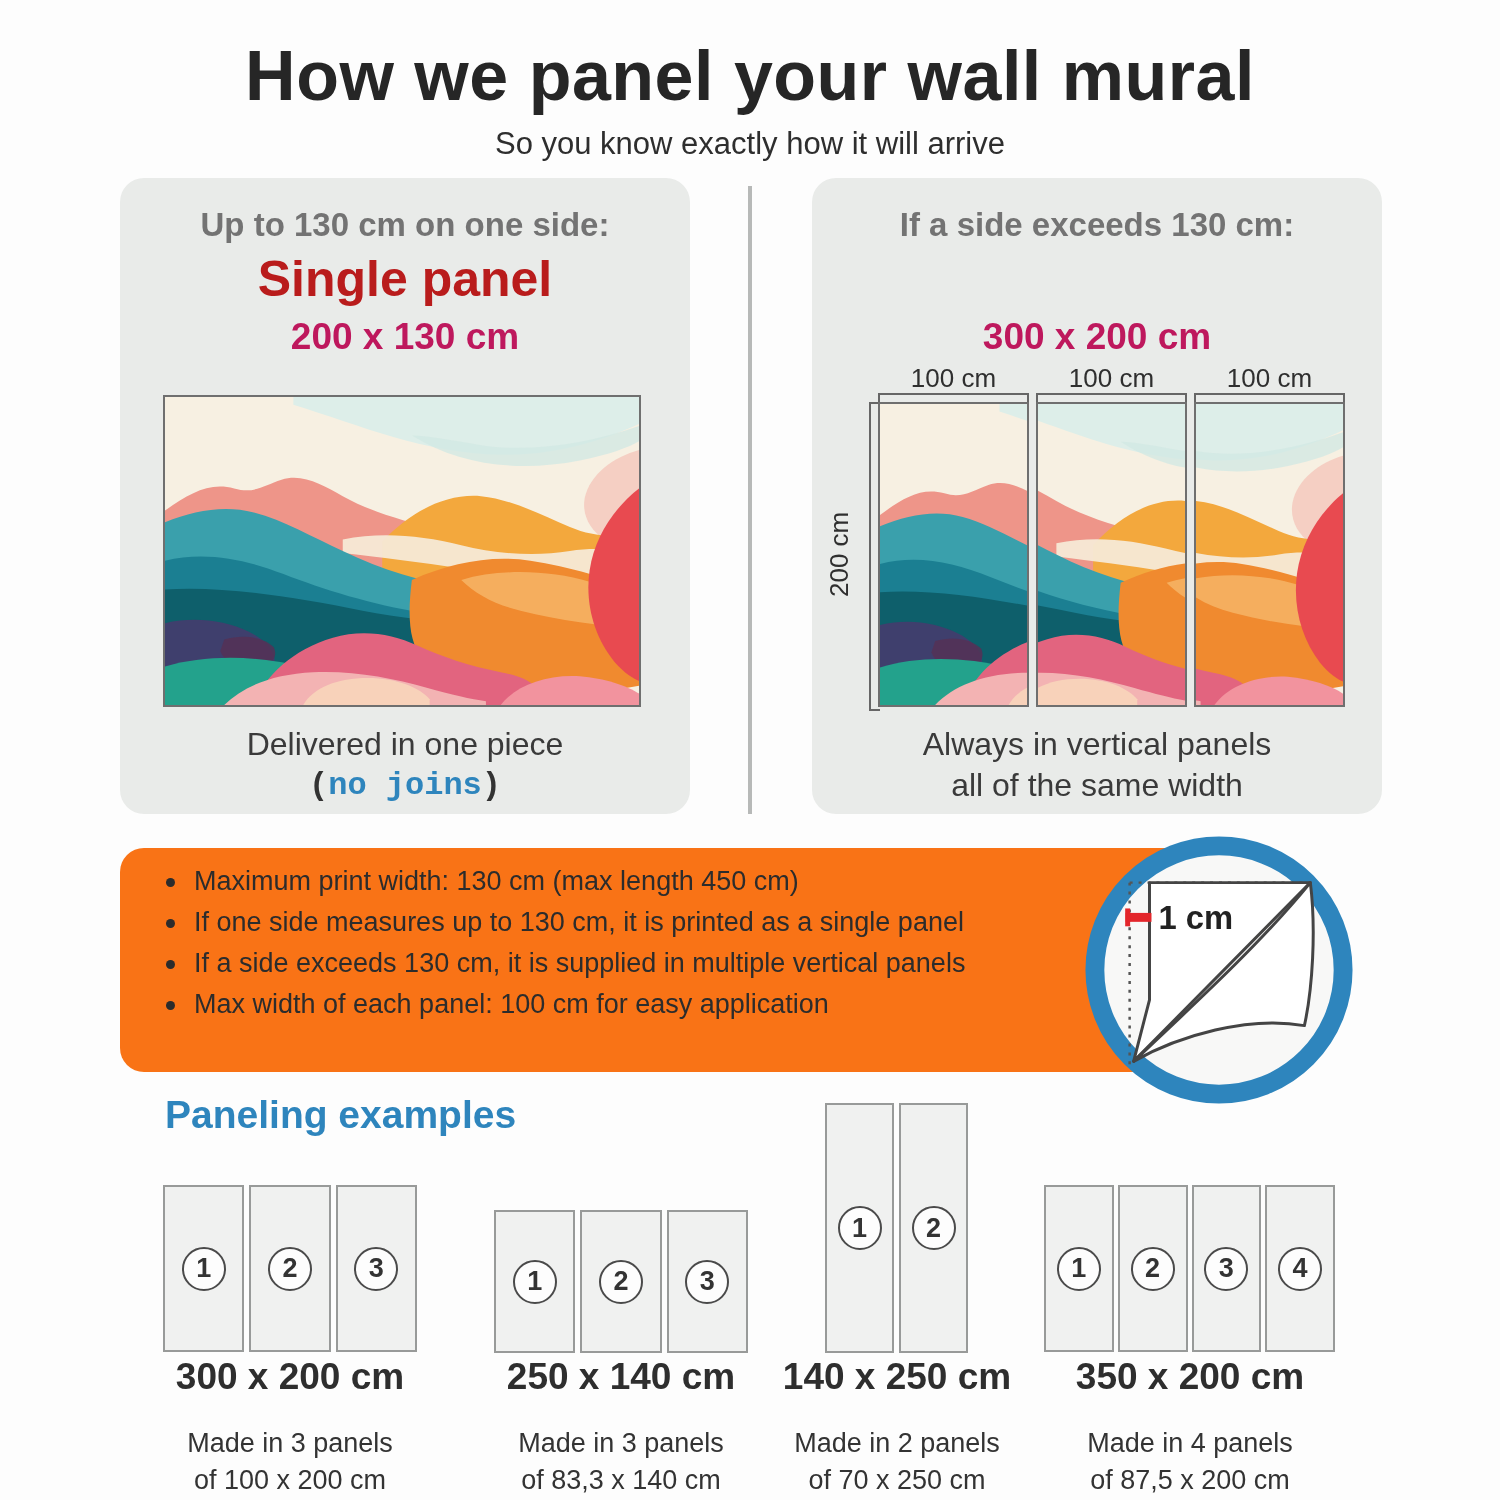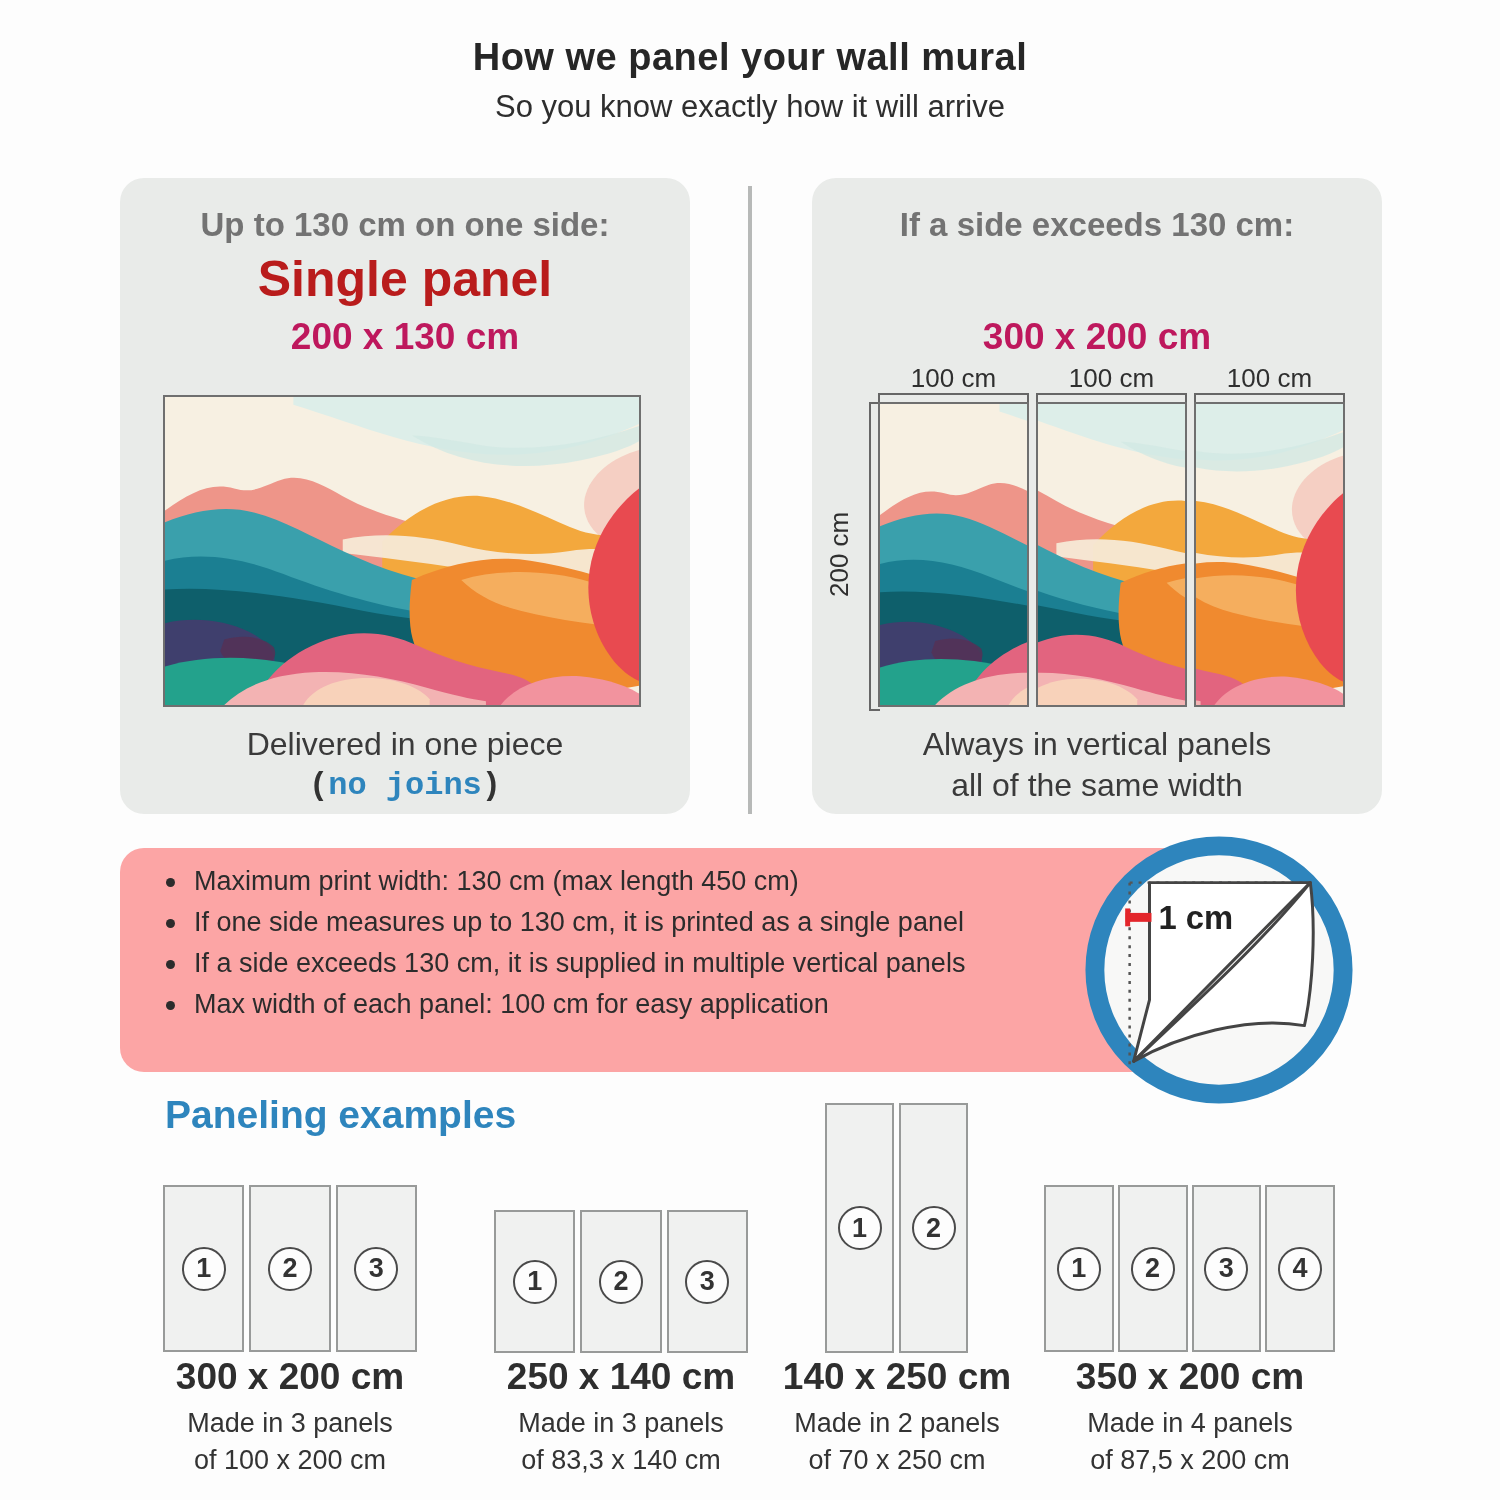--- a/index.html
+++ b/index.html
@@ -1,21 +1,21 @@
 <!DOCTYPE html>
 <html><head>
 <meta charset="utf-8">
 <style>
   html,body{margin:0;padding:0;background:#ffffff;}
   body{font-family:"Liberation Sans","DejaVu Sans",sans-serif;color:#2f2f2f;}
   .page{position:relative;width:1500px;height:1500px;background:#fdfdfd;overflow:hidden;}
 
   
   .hdr{position:absolute;left:0;top:36px;width:100%;text-align:center;}
-  .hdr h1{margin:0;font-size:38px;font-weight:700;letter-spacing:.5px;color:#262626;}
+  .hdr h1{margin:0;font-size:70px;font-weight:700;letter-spacing:.5px;color:#262626;}
   .hdr .sub{margin-top:10px;font-size:31px;color:#2e2e2e;}
 
   
   .card{position:absolute;top:178px;width:570px;height:636px;background:#e9ebe9;border-radius:24px;}
   .card-left{left:120px;}
   .card-right{left:812px;}
   .divider{position:absolute;left:748px;top:186px;width:4px;height:628px;background:#b7b9b8;}
 
   .cond{position:absolute;top:28px;left:0;width:100%;text-align:center;font-size:33px;font-weight:700;color:#737373;}
   .ctitle{position:absolute;top:72px;left:0;width:100%;text-align:center;font-size:50px;font-weight:700;color:#b91c1c;}
@@ -35,21 +35,21 @@
   .bracket-h{height:9px;border-top:2px solid #666;border-left:2px solid #666;border-right:2px solid #666;margin-top:1px;}
 
   .vbracket{position:absolute;left:57px;top:224px;width:9px;height:305px;border-left:2px solid #666;border-top:2px solid #666;border-bottom:2px solid #666;}
   .vlabel{position:absolute;left:10px;top:224px;height:305px;width:34px;display:flex;align-items:center;justify-content:center;writing-mode:vertical-rl;transform:rotate(180deg);font-size:26px;color:#2f2f2f;white-space:nowrap;}
 
   .mural-multi{position:absolute;left:66px;top:224px;width:467px;height:305px;display:flex;gap:7px;}
   .mural-multi .slice{flex:1;border:2px solid #6f6f6f;background:#fff;}
   .mural-multi svg{display:block;width:100%;height:100%;}
 
   
-  .info-box{position:absolute;left:120px;top:848px;width:1119px;height:224px;background:#fca5a5;border-radius:24px;}
+  .info-box{position:absolute;left:120px;top:848px;width:1119px;height:224px;background:#f97316;border-radius:24px;}
   .info-box ul{list-style:none;margin:0;padding:13px 0 0 44px;}
   .info-box li{position:relative;padding-left:30px;font-size:27px;line-height:41px;color:#2c2c2c;}
   .info-box li::before{content:"";position:absolute;left:2px;top:17px;width:9px;height:9px;border-radius:50%;background:#2c2c2c;}
 
   .overlap-badge{position:absolute;left:1080px;top:831px;width:278px;height:278px;}
   .overlap-badge svg{display:block;width:100%;height:100%;}
 
   
   .ex-heading{position:absolute;left:165px;top:1093px;margin:0;font-size:39px;font-weight:700;color:#2e85bd;}
 
@@ -62,21 +62,21 @@
   .ex3 .panels{left:825px;top:1103px;width:143px;height:250px;gap:5px;}
   .ex4 .panels{left:1044px;top:1185px;width:291px;height:167px;gap:4px;}
 
   .cap{position:absolute;top:1356px;width:340px;text-align:center;}
   .ex1 .cap{left:120px;}
   .ex2 .cap{left:451px;}
   .ex3 .cap{left:727px;}
   .ex4 .cap{left:1020px;}
   .ex-size{font-size:37px;font-weight:700;color:#2e2e2e;}
   .ex-desc{font-size:27px;line-height:35px;color:#333;margin-top:2px;}
-  .ex-desc.first{margin-top:8px;}
+  .ex-desc.first{margin-top:28px;}
 </style>
 </head>
 <body>
 
 <svg width="0" height="0" style="position:absolute" aria-hidden="true">
   <defs>
     <g id="mural-art">
       <rect width="480" height="320" fill="#f7f0e2"></rect>
       <path d="M130,8 C200,30 260,58 340,60 C400,61 450,42 480,28 L480,0 L130,0 Z" fill="#ddeee9"></path>
       <path d="M250,40 C300,72 360,78 420,66 C450,60 470,52 480,46 L480,30 C430,48 370,58 320,50 C290,45 265,40 250,40 Z" fill="#d2e9e3" opacity="0.8"></path>

